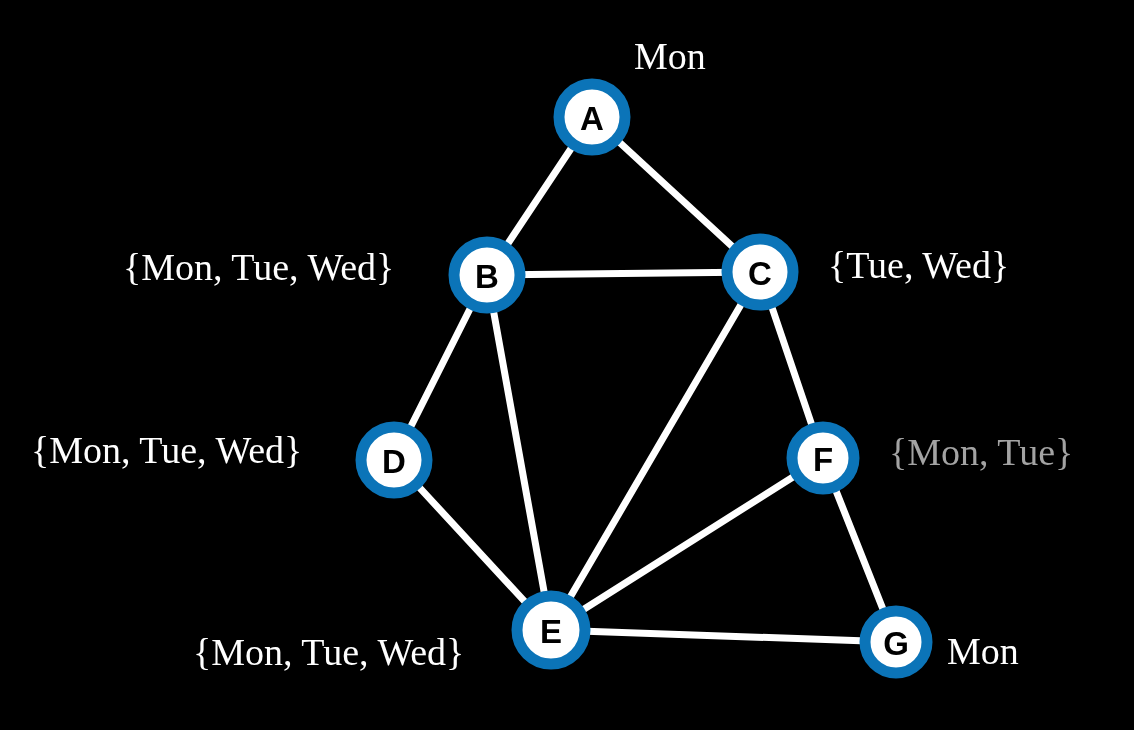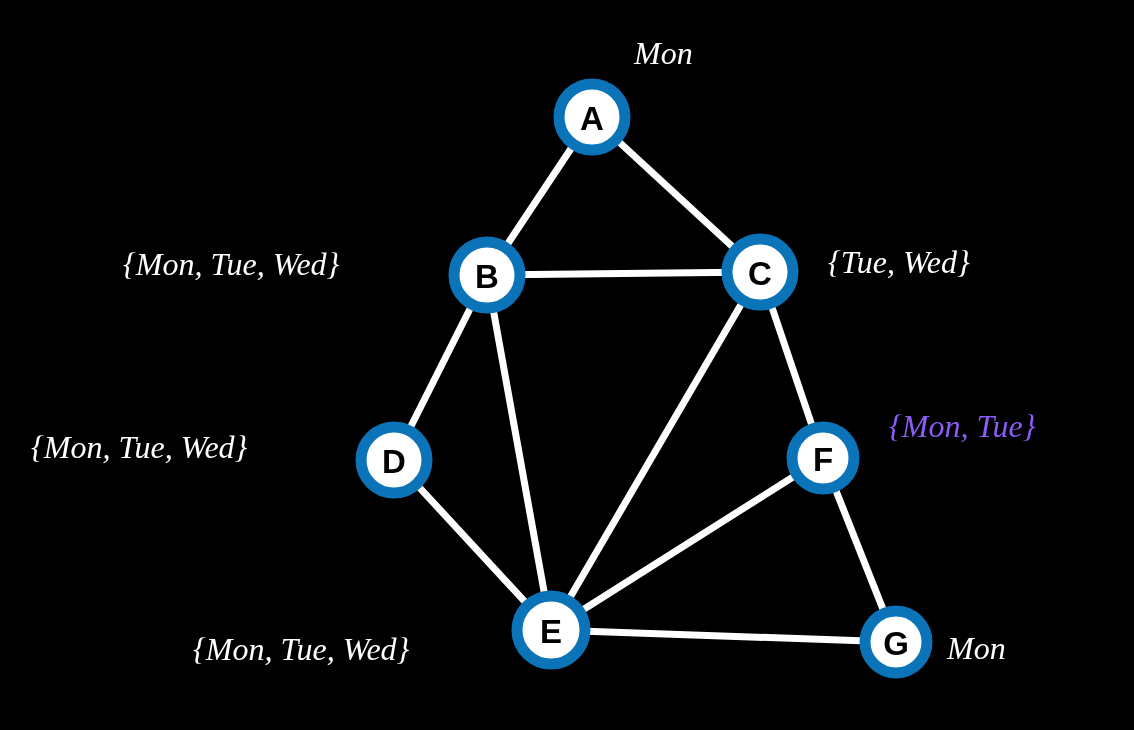--- a/index.html
+++ b/index.html
@@ -37,22 +37,21 @@
     font-family: "Liberation Sans", sans-serif;
     font-weight: bold;
     font-size: 33px;
     text-anchor: middle;
     dominant-baseline: central;
   }
   .domain-label {
     position: absolute;
     color: #ffffff;
     font-family: "Liberation Serif", serif;
-    font-style: italic;
-    font-size: 32px;
+    font-size: 38px;
     white-space: nowrap;
     line-height: 1;
   }
 </style>
 </head>
 <body>
 
 <div id="stage">
 
   <svg id="graph-svg" viewBox="0 0 1134 730" xmlns="http://www.w3.org/2000/svg">
@@ -99,18 +98,18 @@
           <text class="node-letter" x="896" y="643" fill="#000000">G</text>
         </g>
       </g>
   </svg>
 
   <div id="labels-layer">
       <div class="domain-label" style="left: 634px; top: 37px; color: rgb(255, 255, 255);">Mon</div>
       <div class="domain-label" style="left: 123px; top: 248px; color: rgb(255, 255, 255);">{Mon, Tue, Wed}</div>
       <div class="domain-label" style="left: 828px; top: 246px; color: rgb(255, 255, 255);">{Tue, Wed}</div>
       <div class="domain-label" style="left: 31px; top: 431px; color: rgb(255, 255, 255);">{Mon, Tue, Wed}</div>
-      <div class="domain-label" style="left: 889px; top: 410px; color: #8b5cf6;">{Mon, Tue}</div>
+      <div class="domain-label" style="left: 889px; top: 433px; color: #a3a3a3;">{Mon, Tue}</div>
       <div class="domain-label" style="left: 193px; top: 633px; color: rgb(255, 255, 255);">{Mon, Tue, Wed}</div>
       <div class="domain-label" style="left: 947px; top: 632px; color: rgb(255, 255, 255);">Mon</div>
     </div>
 
 </div>
 
 </body></html>

